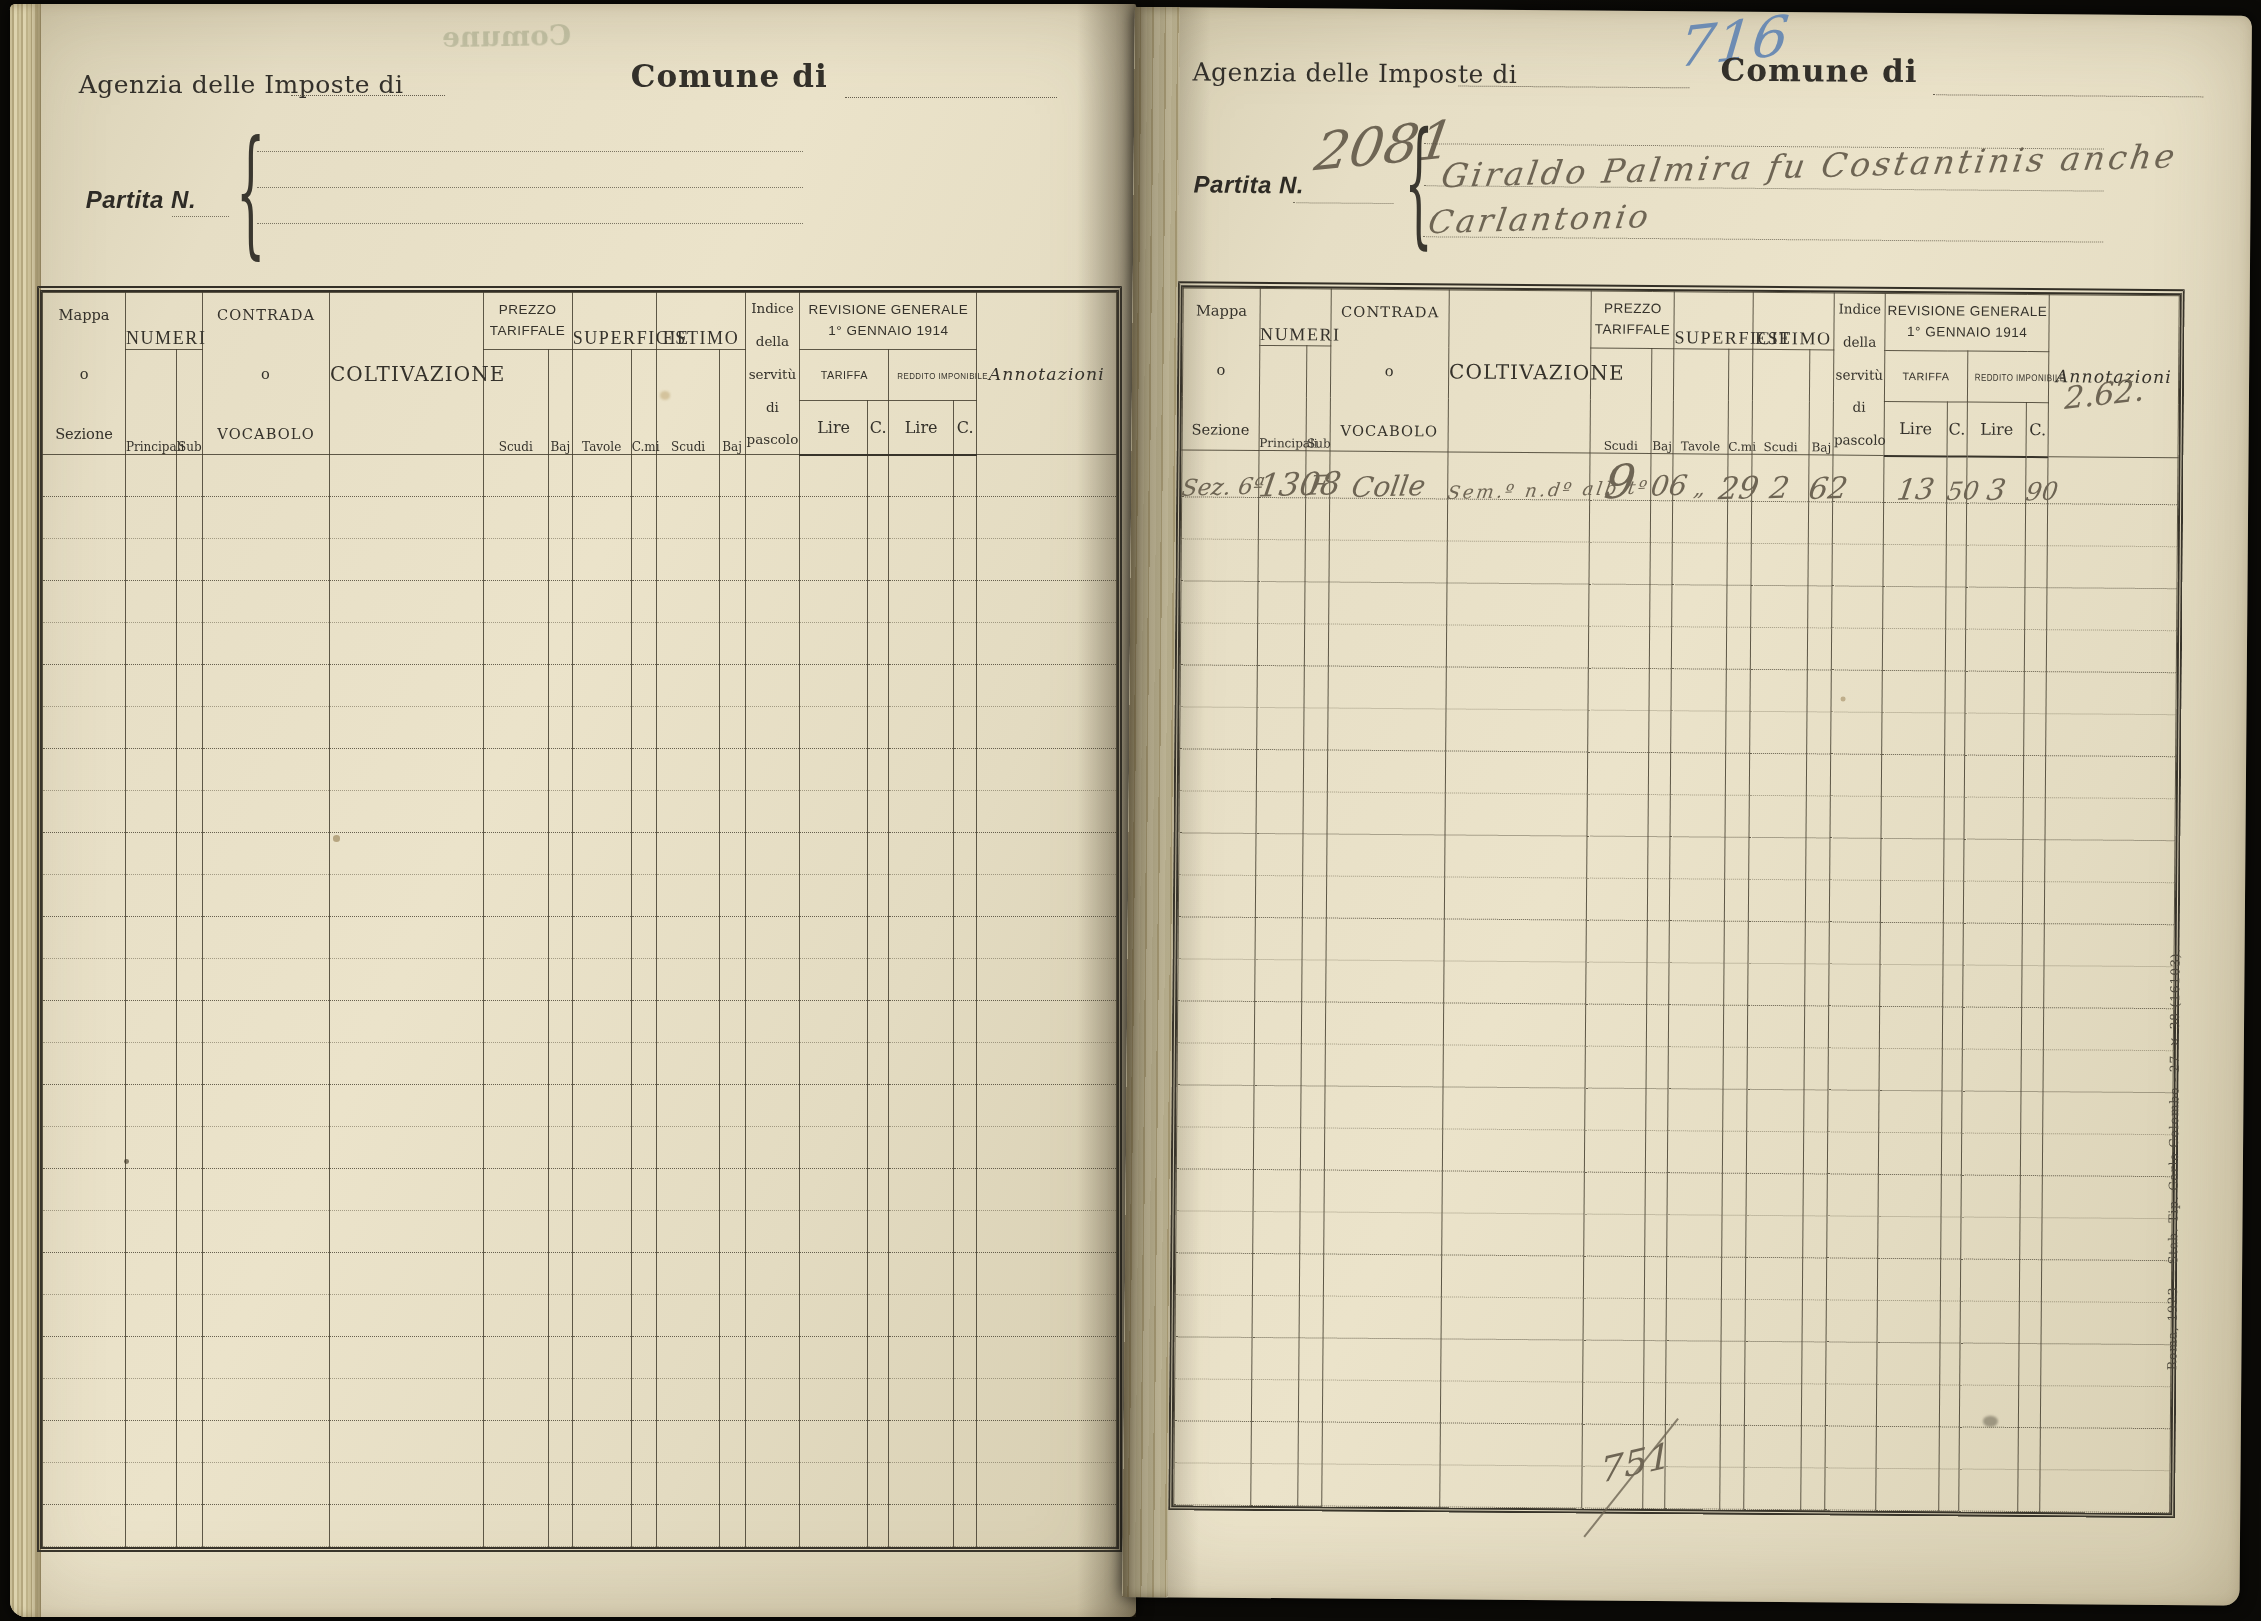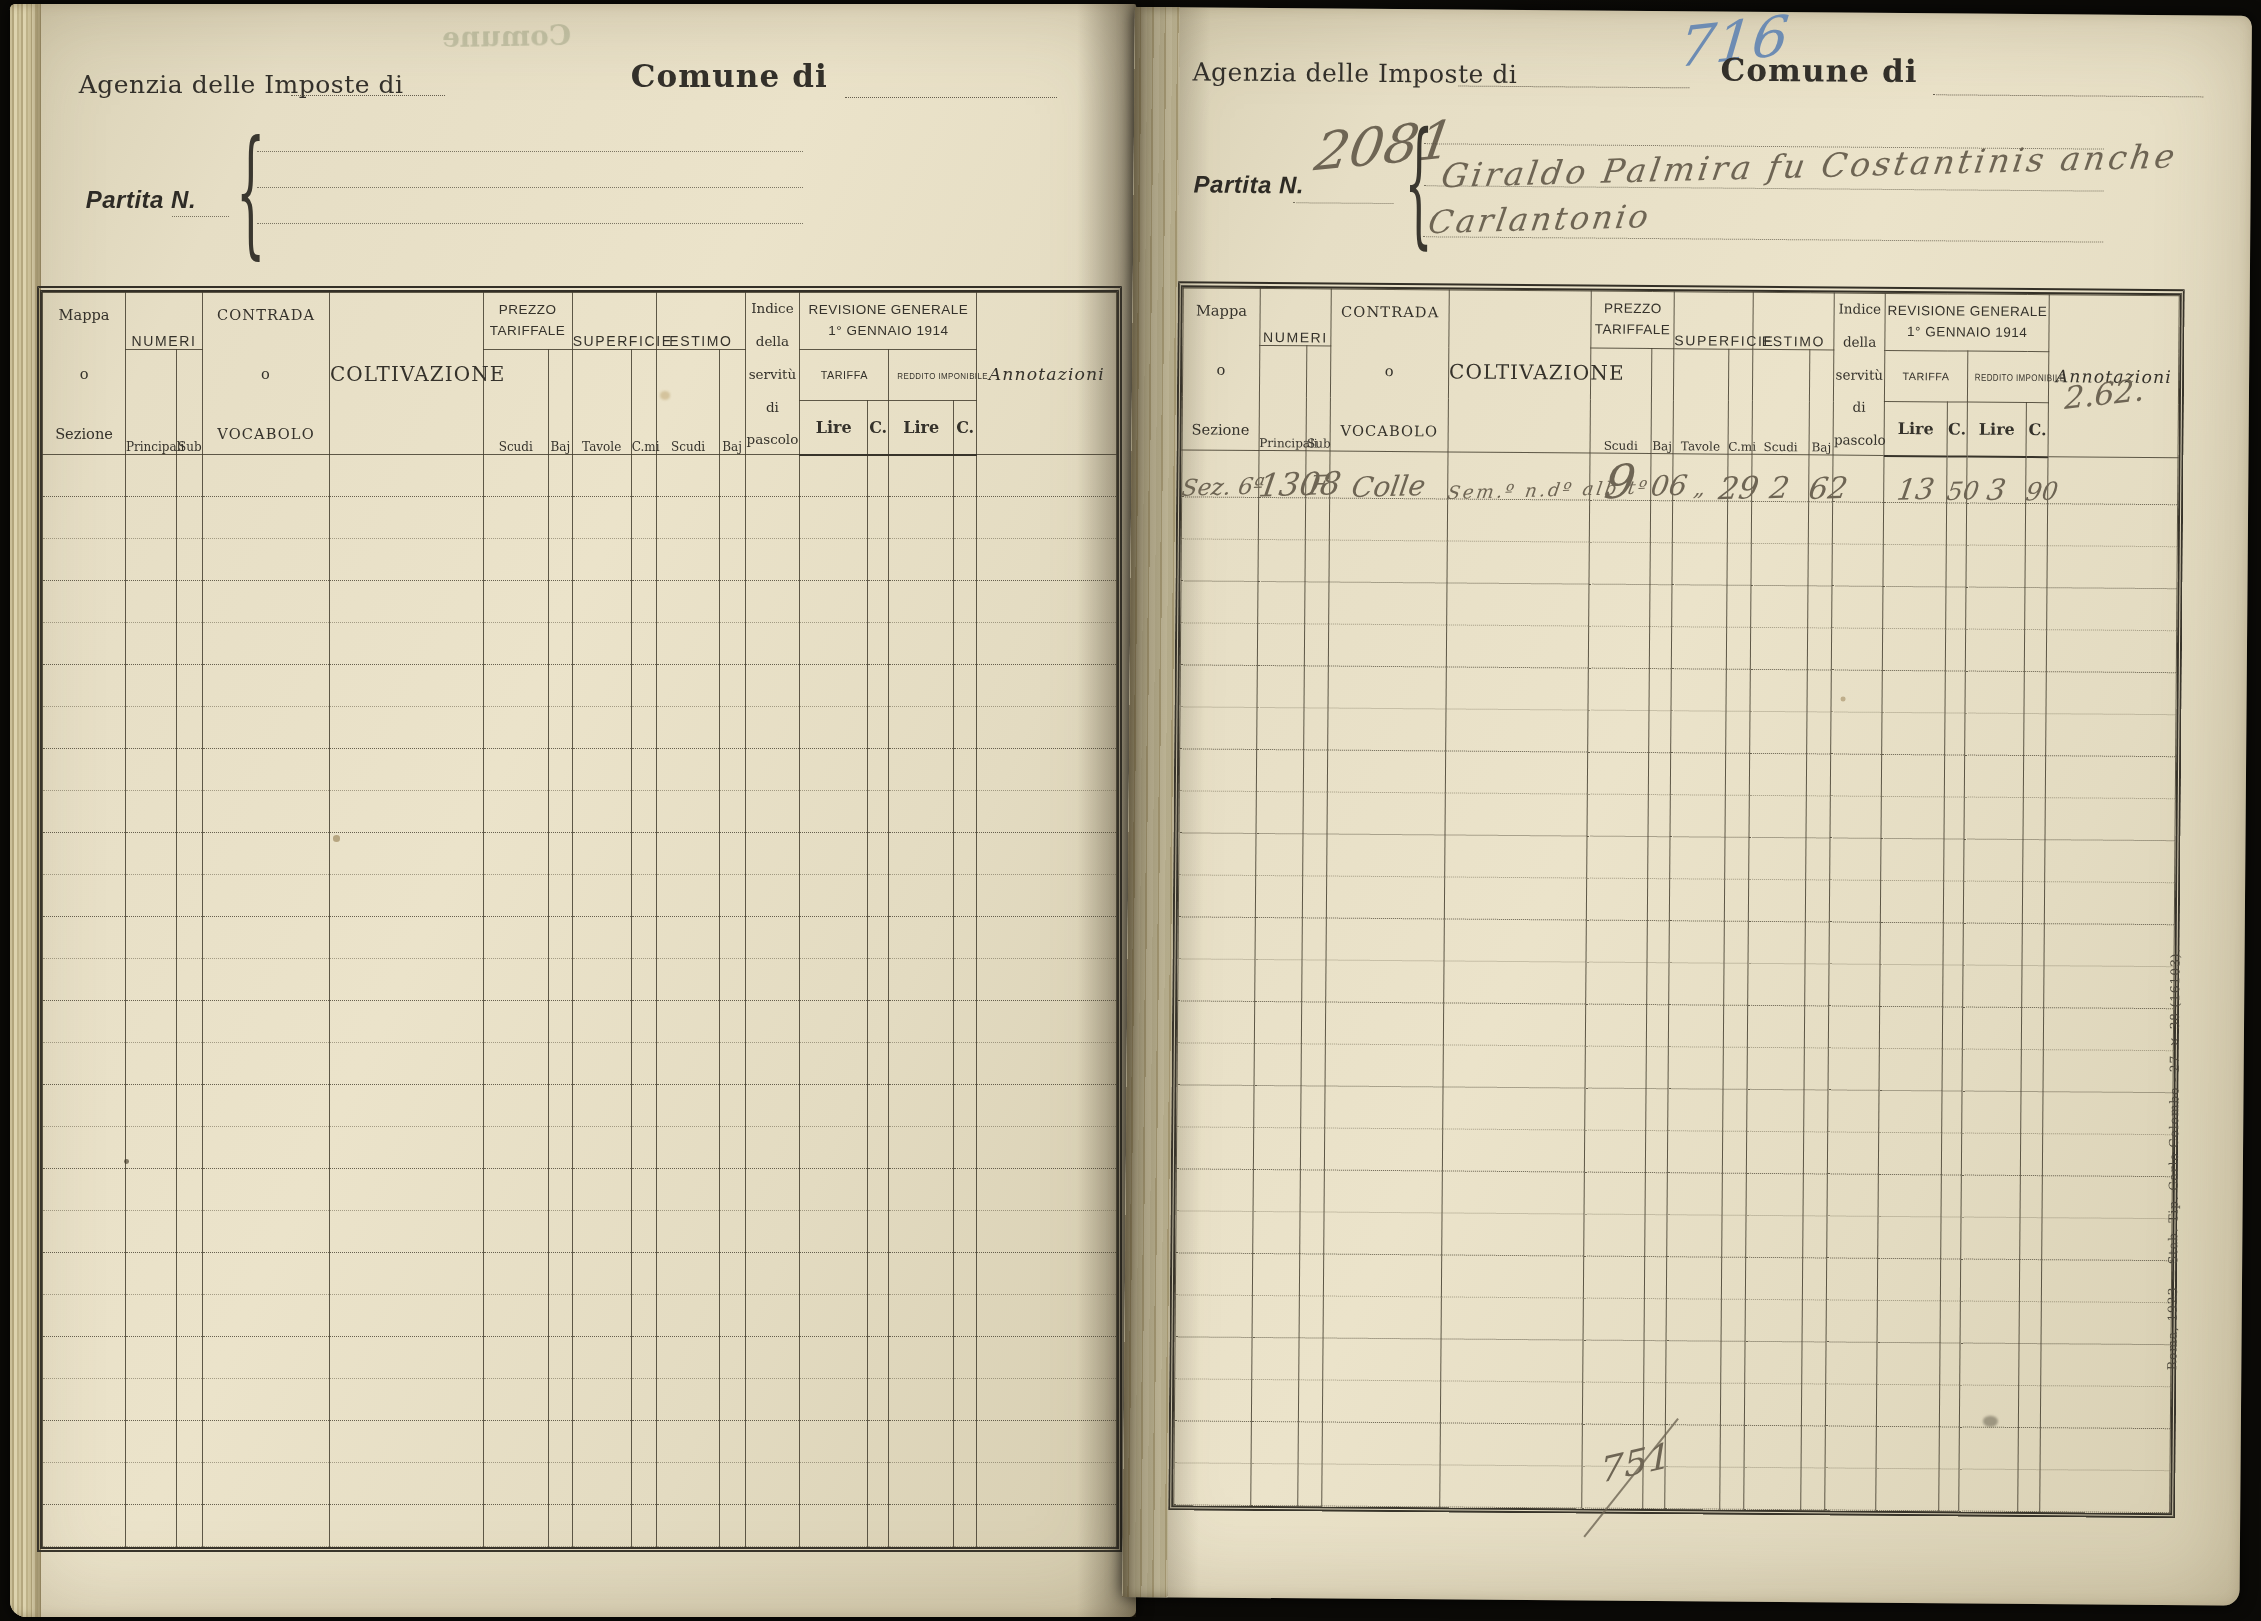--- a/index.html
+++ b/index.html
@@ -44,28 +44,28 @@
   .imprint{writing-mode:vertical-rl;transform:rotate(180deg);font-size:12.4px;color:#4d483c;
     letter-spacing:0.8px;white-space:nowrap;}
 
   .sheet{position:absolute;border:5.4px double #38342a;border-top:6.5px double #332f26;}
   table.ledger{width:100%;border-collapse:collapse;table-layout:fixed;}
   .ledger th,.ledger td{border:1.1px solid rgba(68,62,47,.85);padding:0;overflow:visible;}
   .ledger thead th{font-weight:normal;color:#35322b;text-align:center;}
   .ledger thead tr:nth-child(1){height:57px;}
   .ledger thead tr:nth-child(2){height:51px;}
   .ledger thead tr:nth-child(3){height:54px;}
-  .ledger thead tr:last-child th{border-bottom:2.7px solid #38342a;font-weight:bold;}
+  .ledger thead tr:last-child th{border-bottom:2.7px solid #38342a;}
   .ledger tbody tr{height:42px;}
   .ledger tbody td{border-top:none;vertical-align:bottom;text-align:center;}
   .ledger tbody tr.rl td{border-bottom:1.1px dotted rgba(106,98,76,.55);}
   .ledger tbody tr.rd td{border-bottom:1.6px dotted rgba(70,64,48,.8);}
 
   .h-sans{font-family:"Liberation Sans",sans-serif;font-weight:bold;}
-  .grp{vertical-align:bottom;padding-bottom:5.4px;font-size:14px;letter-spacing:1.6px;}
+  .grp{vertical-align:bottom;padding-bottom:5.4px;font-size:18px;letter-spacing:1.6px;font-family:Liberation Serif, serif;}
   .grp2{vertical-align:middle;font-size:13.5px;line-height:1.55;letter-spacing:0.5px;}
   .sub-grp{font-size:10.8px;vertical-align:middle;letter-spacing:0.5px;}
   .cond{transform:scaleX(.82);transform-origin:center;white-space:nowrap;font-size:9.7px;}
   .leaf{vertical-align:bottom;padding-bottom:31px;font-size:12px;white-space:nowrap;}
   .leafm{vertical-align:middle;font-size:16px;}
   .annot{font-style:italic;font-size:17.3px;letter-spacing:1.1px;vertical-align:middle;}
   .colt{font-weight:bold;font-size:20px;letter-spacing:1.1px;vertical-align:middle;
     font-family:"DejaVu Serif",serif;}
   .stack3{display:flex;flex-direction:column;justify-content:space-between;height:136px;
     padding:8.6px 0;font-size:14.6px;}

